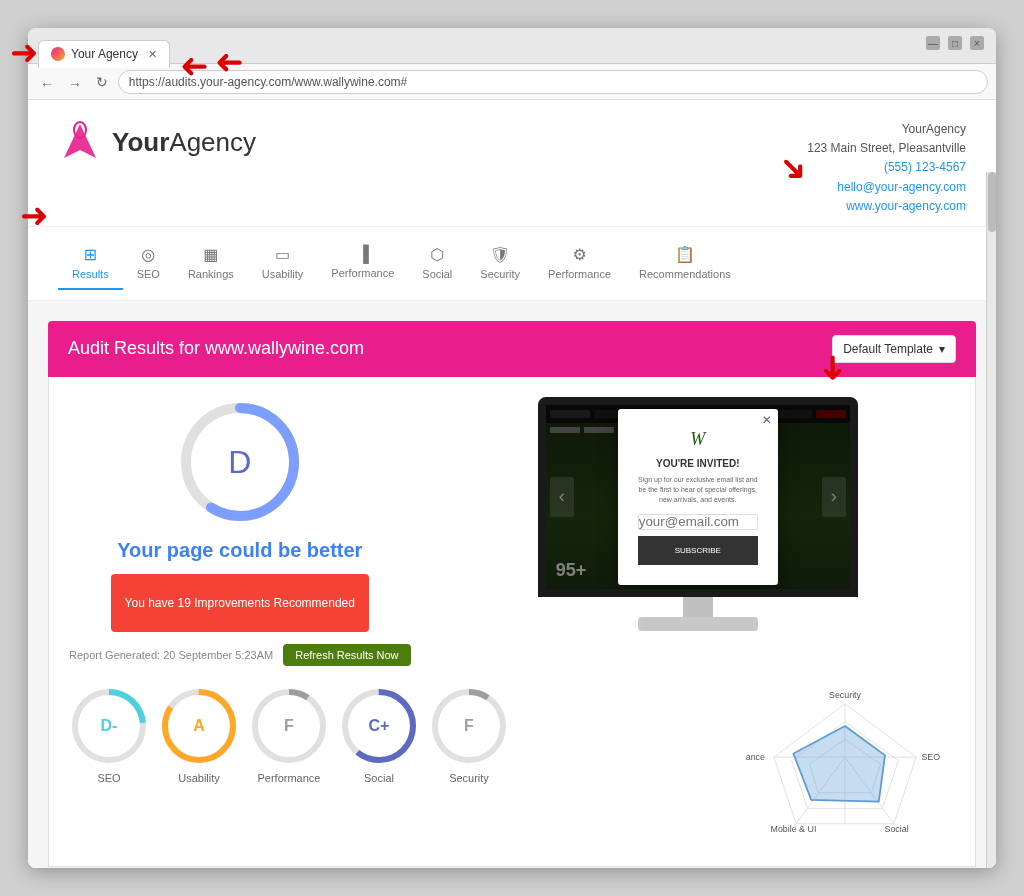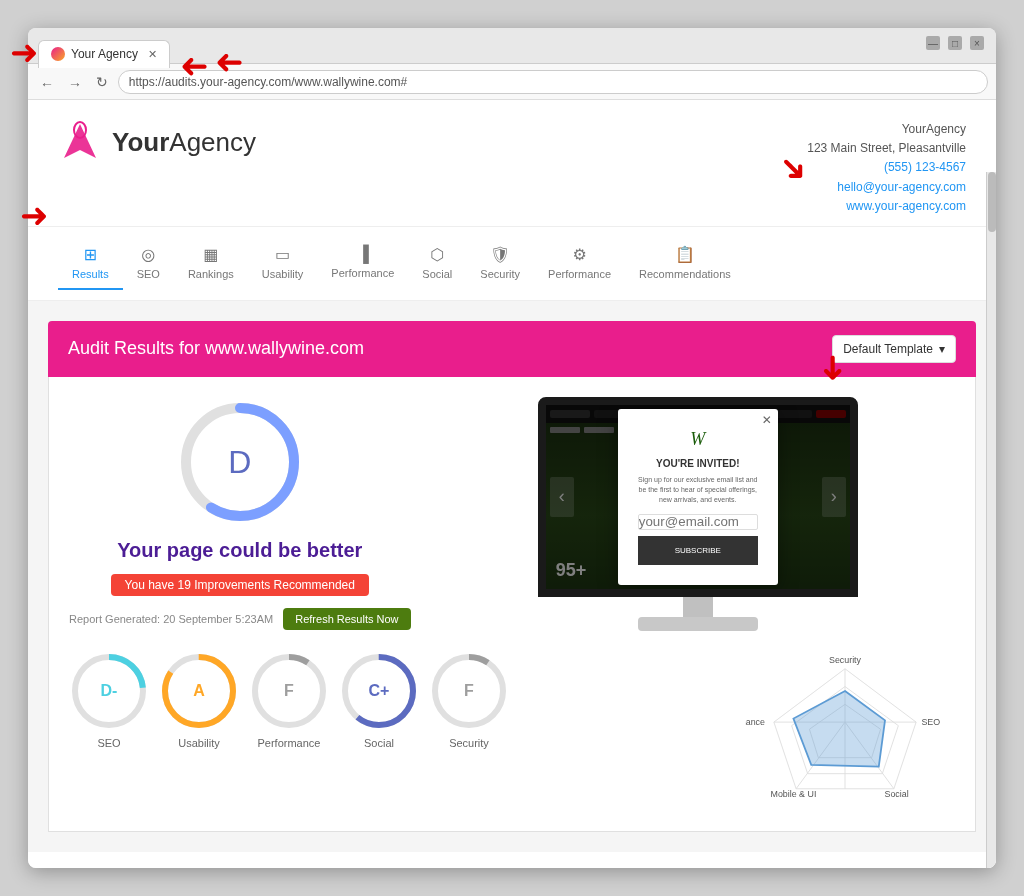--- a/index.html
+++ b/index.html
@@ -297,28 +297,28 @@
       left: 50%;
       transform: translate(-50%, -50%);
       font-size: 32px;
       font-weight: 300;
       color: #5c6bc0;
     }
 
     .grade-message {
       font-size: 20px;
       font-weight: 600;
-      color: #4c1d95;
+      color: #3b82f6;
       text-align: center;
     }
 
     .improvements-badge {
       background: #f44336;
       color: #fff;
-      padding: 4px 14px;
+      padding: 22px 14px;
       border-radius: 4px;
       font-size: 12px;
     }
 
     .report-info {
       font-size: 11px;
       color: #888;
       display: flex;
       align-items: center;
       gap: 10px;

